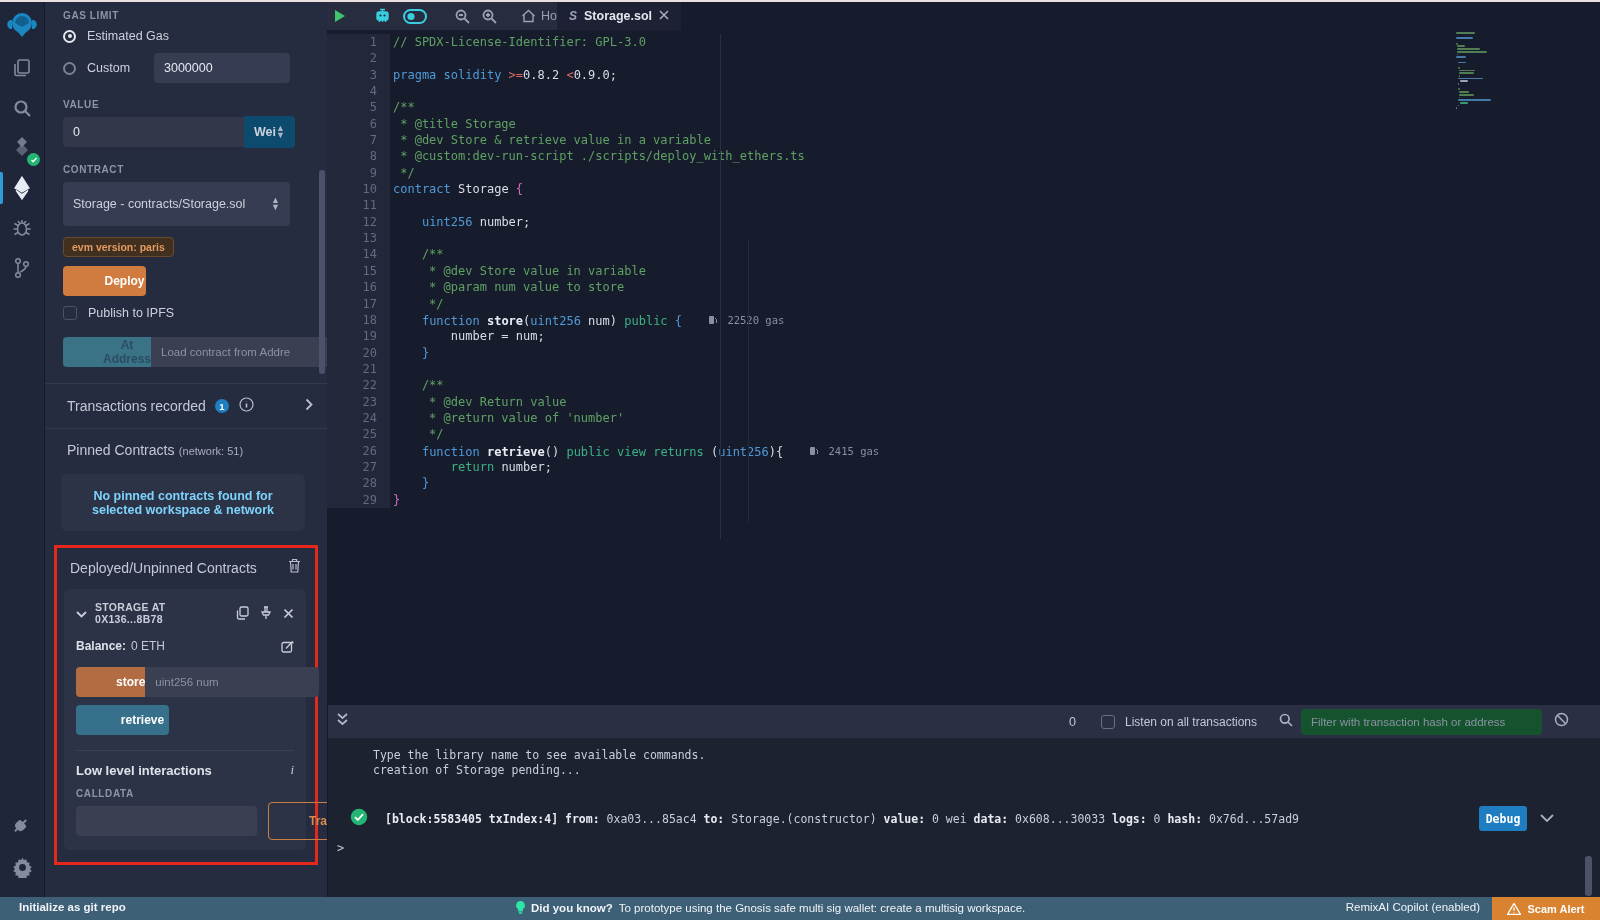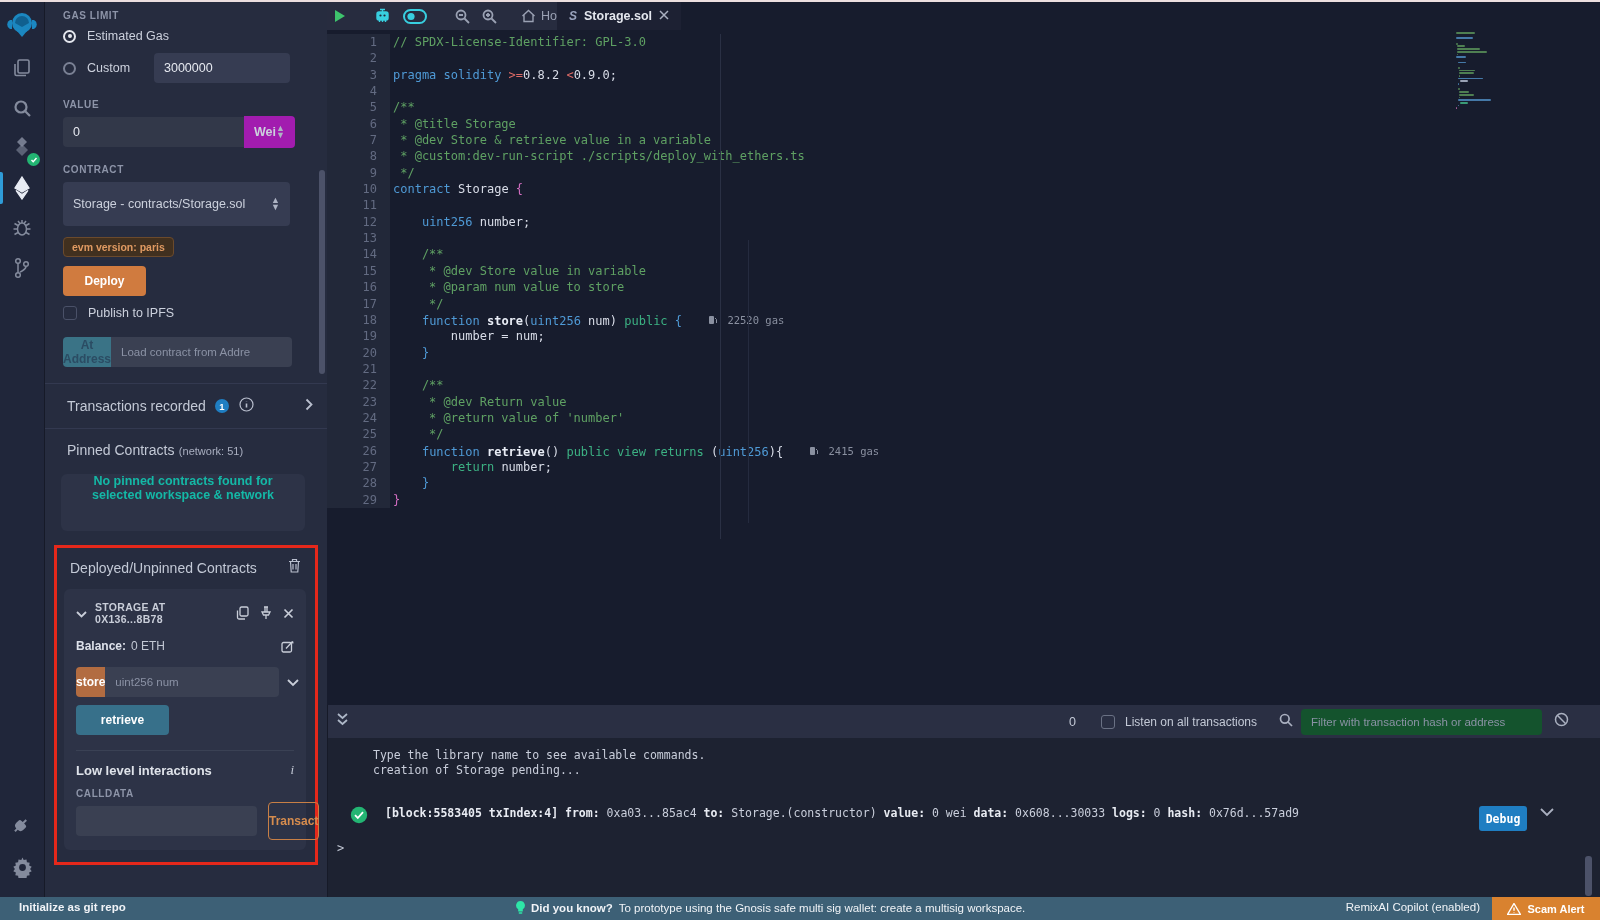--- a/index.html
+++ b/index.html
@@ -29,21 +29,21 @@
   .radio { width:13px; height:13px; border-radius:50%; border:2px solid #7a8194; display:inline-block; position:relative; flex:0 0 13px; }
   .radio.sel { border-color:#e4e7ee; }
   .radio.sel::after { content:""; position:absolute; left:2.5px; top:2.5px; width:4px; height:4px; border-radius:50%; background:#e4e7ee; }
   .row { display:flex; align-items:center; }
   .ctl-txt { font-size:12.5px; color:#ccd1dd; }
   .tinput { background:#363c52; border:none; border-radius:4px; color:#e6e9f0; font-size:12.5px; font-family:"Liberation Sans",sans-serif; padding:0 10px; outline:none; }
   .tinput::placeholder { color:#8b92a5; font-size:11.5px; }
   .stepper { color:#aeb4c4; font-size:9px; line-height:7px; letter-spacing:0; margin-left:auto; }
   .divider { height:1px; background:#333950; margin:0; }
   .sect-title { font-size:14px; color:#c3c9d6; }
-  .btn { border:none; border-radius:4px; font-weight:bold; font-size:12px; color:#fff; cursor:pointer; font-family:"Liberation Sans",sans-serif; }
+  .btn { border:none; border-radius:4px; font-weight:bold; font-size:12px; color:#fff; cursor:pointer; font-family:"Liberation Sans",sans-serif;padding-left:40px; }
   .checkbox { width:14px; height:14px; border:1px solid #4a5168; border-radius:3px; background:transparent; display:inline-block; }
 
   .evm-badge { display:inline-block; background:#41301f; border:1px solid #6b4a2c; border-radius:4px; color:#e09a62; font-size:10.5px; font-weight:bold; padding:3px 8px; }
 
   #red-box { margin:14px 0 0 9px; width:264px; border:3px solid #e5281b; padding:8px 8px 12px 3px; }
   .card { background:#2d3347; border-radius:6px; }
   .icon-btn { color:#b9bfce; display:inline-flex; }
 
   
   #main { left:327px; top:2px; width:1273px; height:703px; background:#171c2d; }
@@ -67,21 +67,21 @@
   .mm-bar { height:1.8px; margin-bottom:0.9px; border-radius:1px; }
 
   
   #terminal { left:327px; top:705px; width:1273px; height:192px; background:#1d2231; border-left:1px solid #161a28; }
   #term-toolbar { height:33px; background:#2a2f43; display:flex; align-items:center; padding:0 8px 0 8px; }
   .term-count { font-size:12.5px; color:#c3c9d6; }
   .term-lbl { font-size:12px; color:#c3c9d6; }
   #term-filter { width:241px; height:26px; background:#14532d; }
   #term-body { padding:10px 0 0 12px; font-family:"DejaVu Sans Mono",monospace; font-size:11.5px; color:#c9cedb; position:relative; height:125px; }
   .term-line { padding-left:33px; line-height:15px; }
-  #tx-row { display:flex; margin-top:28px; padding-left:10px; }
+  #tx-row { display:flex; align-items:center; margin-top:28px; padding-left:10px; }
   .tb { font-weight:bold; color:#e8ebf2; }
   .tn { color:#c9cedb; }
   #debug-btn { margin-left:auto; width:48px; height:25px; background:#1f7ec2; color:#fff; border:none; border-radius:3px; font-weight:bold; font-size:11.5px; font-family:"DejaVu Sans Mono",monospace; }
   #term-scrollthumb { right:8px; top:118px; width:7px; height:40px; background:#4c5269; border-radius:3px; position:absolute; }
   #prompt { position:absolute; left:9px; bottom:8px; font-size:12px; color:#c3c9d6; }
 
   
   #status-bar { left:0; top:897px; width:1600px; height:23px; background:#3d6076; font-size:11.5px; color:#f0f3f7; }
   #status-left { position:absolute; left:19px; top:4px; font-weight:bold; }
   #status-tip { position:absolute; left:516px; top:4px; display:flex; gap:6px; align-items:center; }
@@ -170,21 +170,21 @@
     </div>
     <div class="row" style="margin-top:10px; gap:11px">
       <span class="radio"></span>
       <span class="ctl-txt">Custom</span>
       <input class="tinput" style="margin-left: auto; width: 136px; height: 30px;" value="3000000">
     </div>
 
     <div class="lbl" style="margin-top:16px">VALUE</div>
     <div class="row" style="margin-top:7px; height:30px">
       <input class="tinput" style="flex: 1 1 0%; height: 30px; background: rgb(50, 56, 73); border-radius: 4px 0px 0px 4px;" value="0">
-      <div class="row" style="width:88px; height:30px; background:#a21caf; border-radius:0 4px 4px 0; padding:16px 10px">
+      <div class="row" style="width:88px; height:30px; background:#0c4a6e; border-radius:0 4px 4px 0; padding:16px 10px">
         <span class="ctl-txt" style="font-weight:bold">Wei</span>
         <span class="stepper">▲<br>▼</span>
       </div>
     </div>
 
     <div class="lbl" style="margin-top:17px">CONTRACT</div>
     <div class="row" style="margin-top:7px; height:44px; background:#363c52; border-radius:4px; padding:0 10px">
       <span class="ctl-txt">Storage - contracts/Storage.sol</span>
       <span class="stepper">▲<br>▼</span>
     </div>
@@ -217,21 +217,21 @@
           <path d="M1.5 1.5 L6.5 6.5 L1.5 11.5" stroke="#b9bfce" stroke-width="1.8" fill="none"></path>
         </svg></span>
   </div>
 
   <div class="divider"></div>
 
   <div style="padding:12px 14px 0 22px">
     <span class="sect-title">Pinned Contracts</span>
     <span style="font-size:11px; color:#a9afc0">(network: 51)</span>
   </div>
-  <div class="card" style="margin:15px 22px 0 16px; height:57px; display:flex; flex-direction:column; align-items:center; justify-content:flex-start; font-size:12.5px; font-weight:bold; color:#14b8a6">
+  <div class="card" style="margin:15px 22px 0 16px; height:57px; display:flex; flex-direction:column; align-items:center; justify-content:center; font-size:12.5px; font-weight:bold; color:#7dd3fc">
     <div>No pinned contracts found for</div>
     <div>selected workspace &amp; network</div>
   </div>
 
   <div id="red-box">
     <div class="row" style="padding:2px 6px 0 10px">
       <span class="sect-title">Deployed/Unpinned Contracts</span>
       <span style="margin-left:auto"><svg width="13" height="15" viewBox="0 0 13 15" fill="none" stroke="#b9bfce" stroke-width="1.2">
             <path d="M1 3.5 h11 M4.5 3.5 v-2 h4 v2 M2.5 3.5 l.7 10.5 h6.6 l.7-10.5 M5 6 v5.5 M8 6 v5.5"></path>
           </svg></span>

